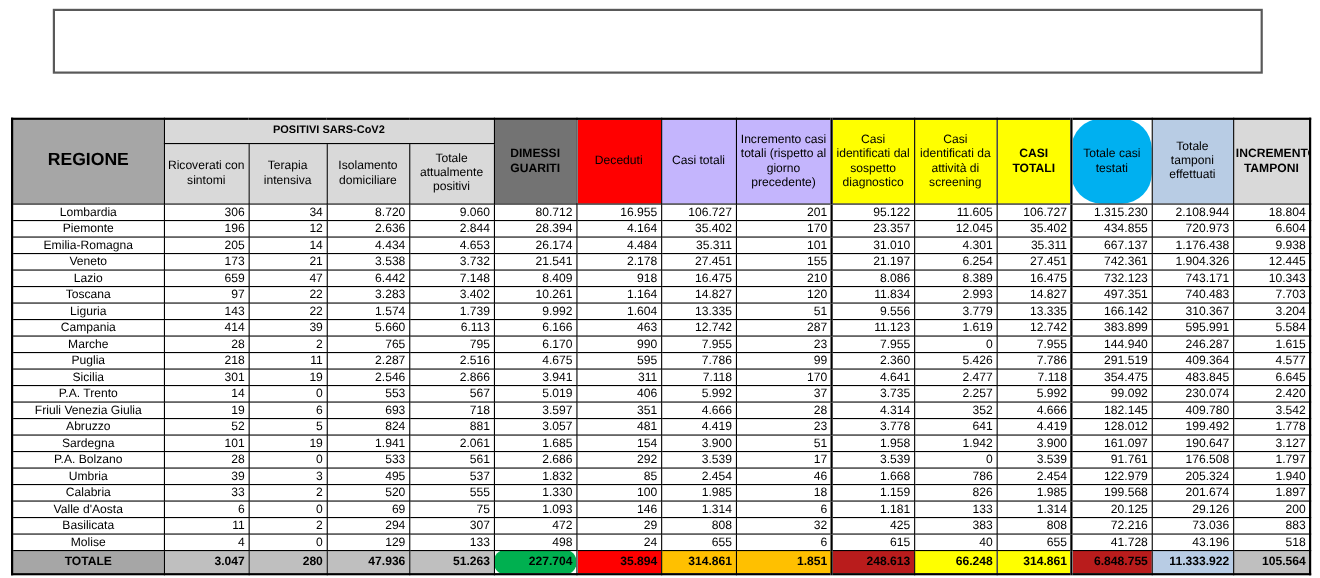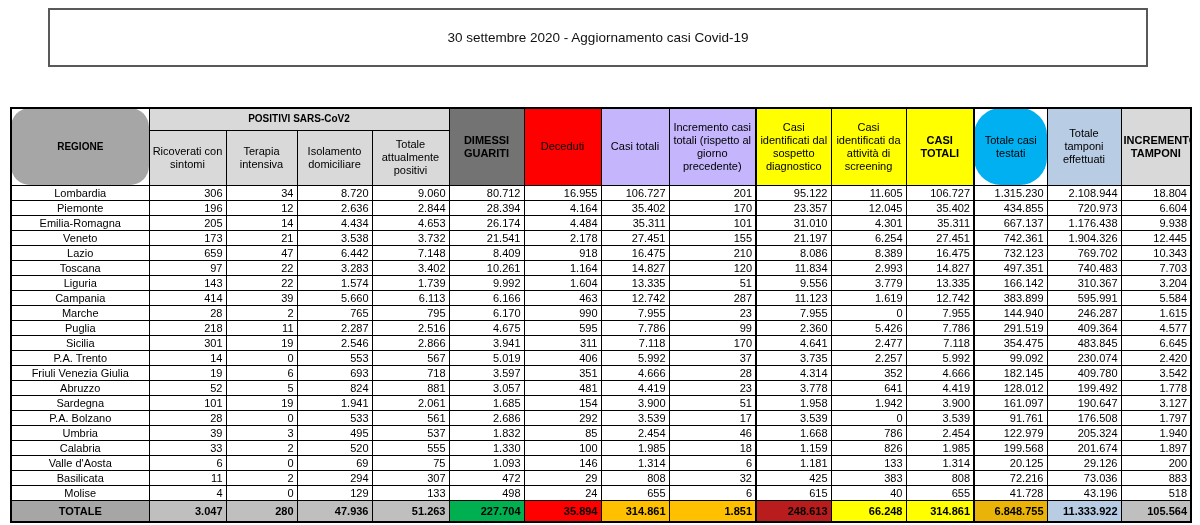--- a/index.html
+++ b/index.html
@@ -22,21 +22,21 @@
     border: 2px solid #000000;
   }
   th, td { border: 1px solid #000000; overflow: hidden; color: #000000; }
   th {
     font-weight: normal; font-size: 11px; line-height: 1.18;
     text-align: center; vertical-align: middle; padding: 1px 2px;
   }
   .b { font-weight: bold; }
   .group-h { font-size: 10px; height: 22px; }
   .sub-h { height: 55px; }
-  .regione-h { font-size: 10px; border-radius: 19px; }
+  .regione-h { font-size: 16px; }
   td {
     font-size: 11px; height: 14px; line-height: 14px;
     padding: 0 3px; white-space: nowrap;
   }
   td.num { text-align: right; }
   td.region { text-align: center; }
   tr.totals td { font-weight: bold; height: 20px; line-height: 20px; }
   tr.totals td.label { text-align: center; }
   .thick-left { border-left: 2px solid #000000 !important; }
 
@@ -46,21 +46,20 @@
   .bg-red       { background: #FF0000; }
   .bg-orange    { background: #c4b5fd; }
   .bg-yellow    { background: #FFFF00; }
   .bg-cyan      { background: #00B0F0; border-radius: 27px; }
   .bg-peri      { background: #B8CCE4; }
 </style>
 </head>
 <body>
 
 <div class="title-box">
-  <div class="title-line">30 settembre 2020 - Aggiornamento casi Covid-19</div>
 </div>
 
 <table class="covid">
   <colgroup>
     <col style="width:138px">
       <col style="width:77px">
       <col style="width:71px">
       <col style="width:75px">
     <col style="width:77px">
       <col style="width:75px">
@@ -172,21 +171,21 @@
         <td class="num">6.442</td>
         <td class="num">7.148</td>
         <td class="num">8.409</td>
         <td class="num">918</td>
         <td class="num">16.475</td>
         <td class="num">210</td>
         <td class="num thick-left">8.086</td>
         <td class="num">8.389</td>
         <td class="num">16.475</td>
         <td class="num thick-left">732.123</td>
-        <td class="num">769.702</td>
+        <td class="num">743.171</td>
         <td class="num">10.343</td>
       </tr>
       <tr>
         <td class="region">Toscana</td>
         <td class="num">97</td>
         <td class="num">22</td>
         <td class="num">3.283</td>
         <td class="num">3.402</td>
         <td class="num">10.261</td>
         <td class="num">1.164</td>
@@ -455,25 +454,25 @@
         <td class="num">518</td>
       </tr>
     </tbody>
   <tfoot>
       <tr class="totals">
         <td class="label" style="background: rgb(166, 166, 166);">TOTALE</td>
         <td class="num" style="background: rgb(191, 191, 191);">3.047</td>
         <td class="num" style="background: rgb(191, 191, 191);">280</td>
         <td class="num" style="background: rgb(191, 191, 191);">47.936</td>
         <td class="num" style="background: rgb(191, 191, 191);">51.263</td>
-        <td class="num" style="background: rgb(0, 176, 80);">227.704</td>
+        <td class="num" style="background: rgb(0, 176, 80); border-radius: 10px;">227.704</td>
         <td class="num" style="background: rgb(255, 0, 0);">35.894</td>
         <td class="num" style="background: rgb(255, 192, 0);">314.861</td>
         <td class="num" style="background: rgb(255, 192, 0);">1.851</td>
         <td class="num thick-left" style="background: #b91c1c; margin-top: 44px;">248.613</td>
         <td class="num" style="background: rgb(255, 255, 0);">66.248</td>
         <td class="num" style="background: rgb(255, 255, 0);">314.861</td>
-        <td class="num thick-left" style="background: #eab308; padding-left: 16px;">6.848.755</td>
+        <td class="num thick-left" style="background: #b91c1c; padding-left: 16px;">6.848.755</td>
         <td class="num" style="background: rgb(184, 204, 228);">11.333.922</td>
         <td class="num" style="background: rgb(191, 191, 191);">105.564</td>
       </tr>
     </tfoot>
 </table>
 
 </body></html>

